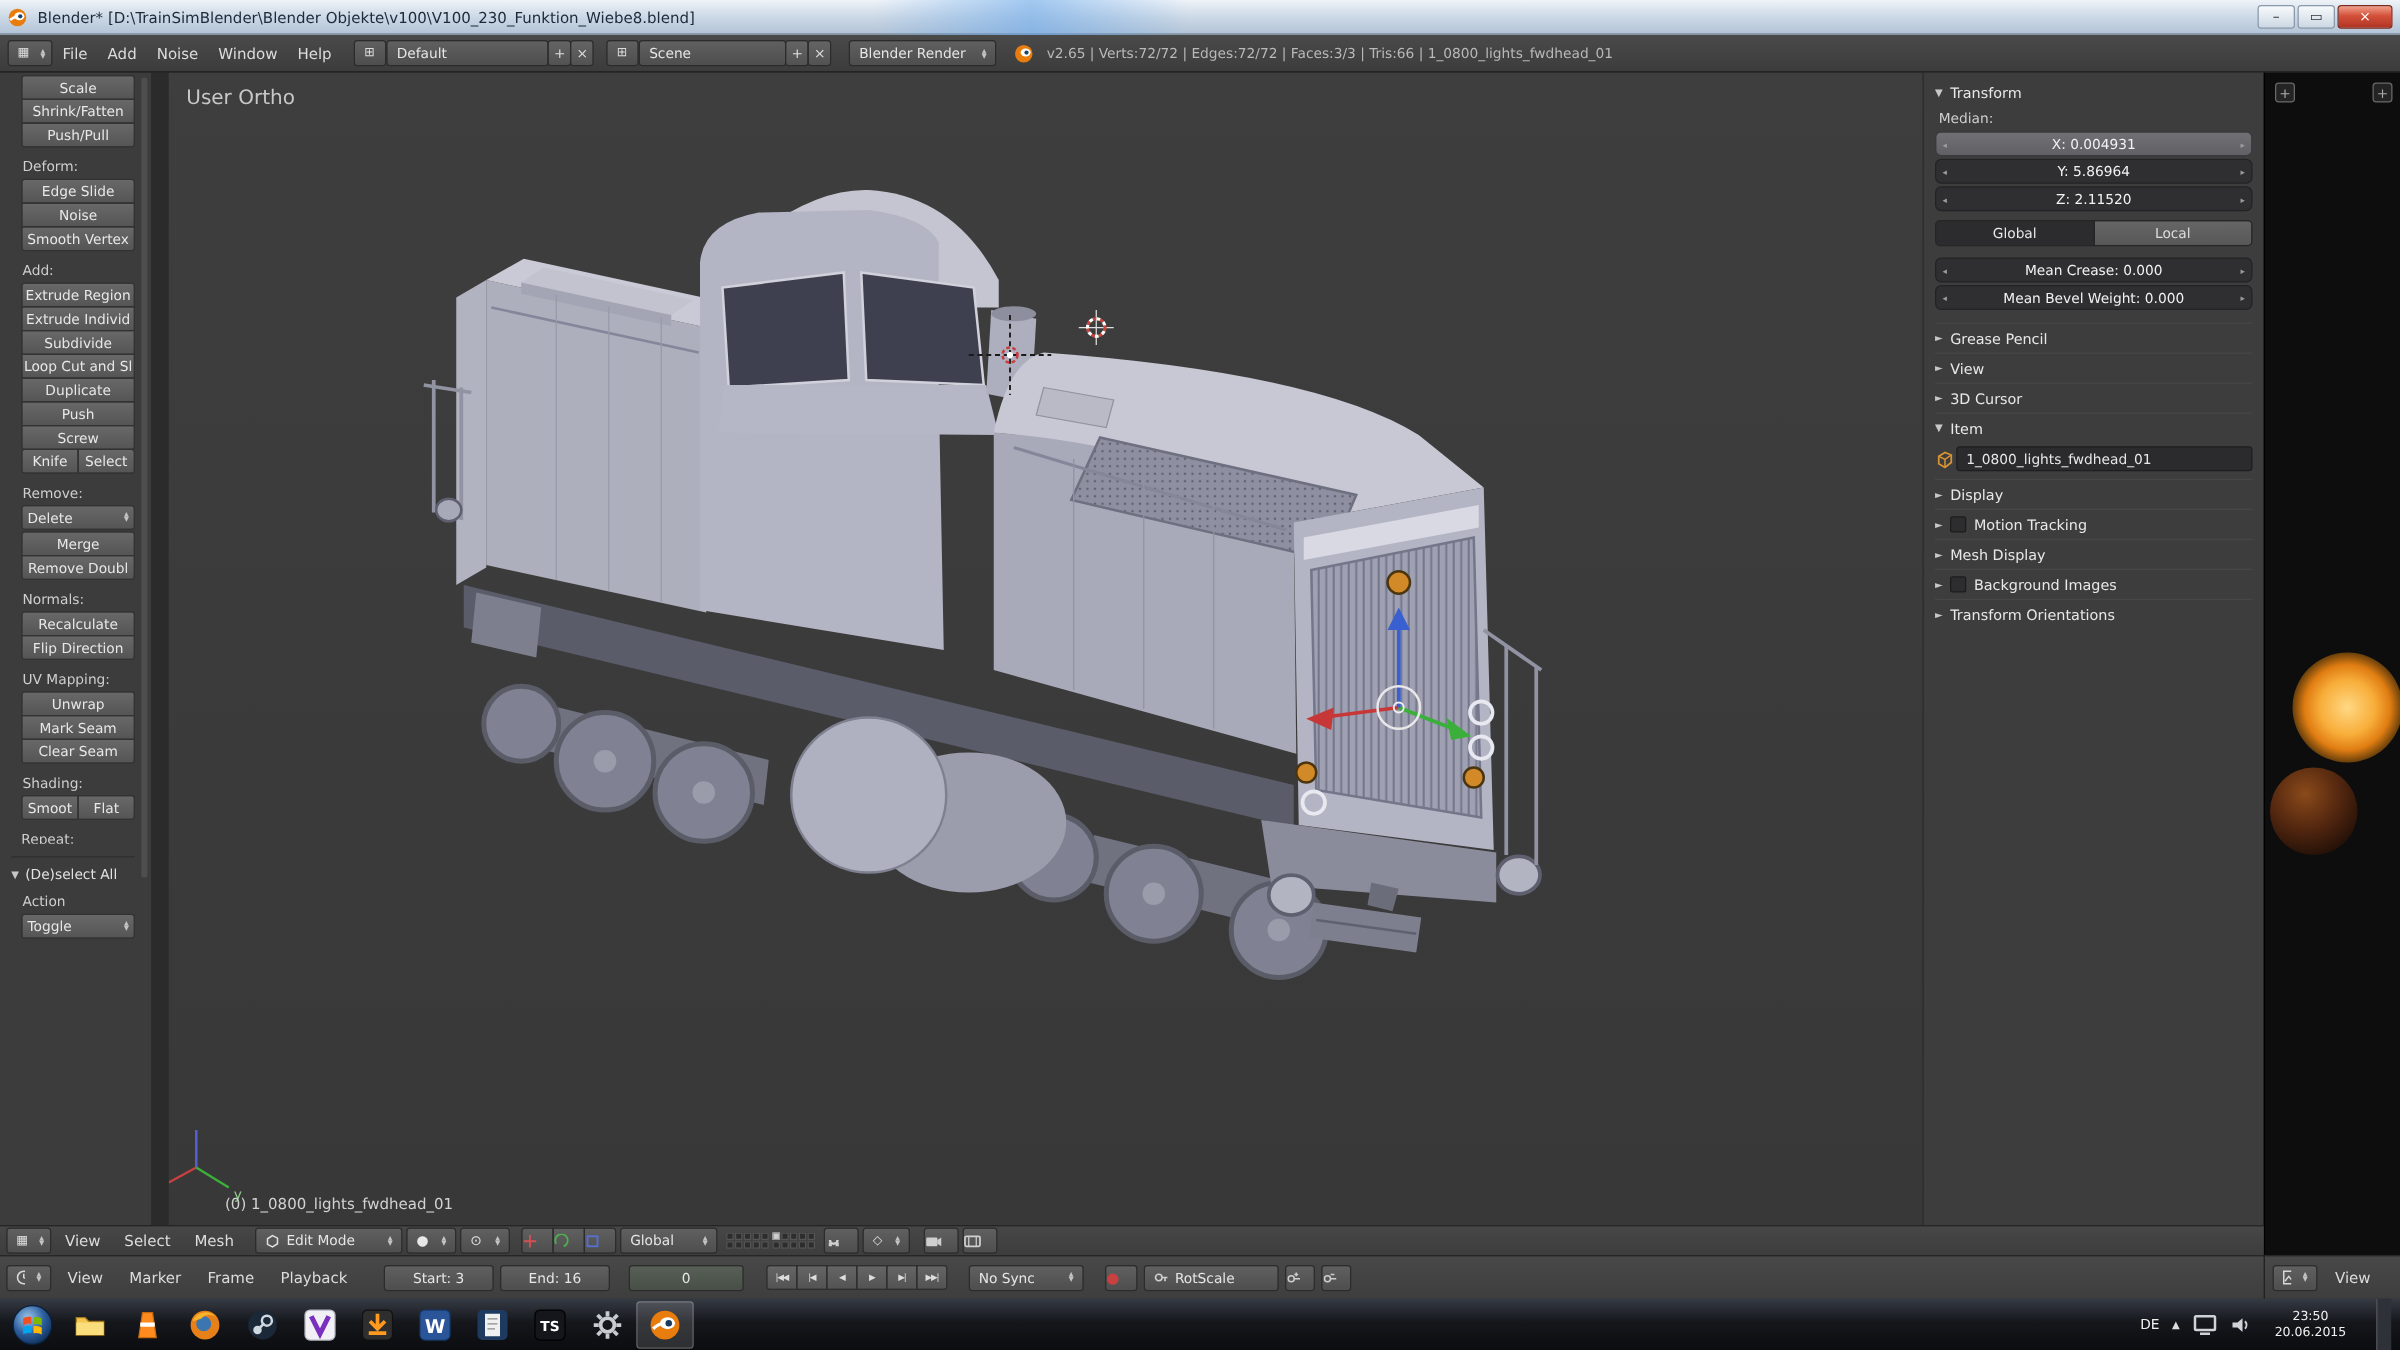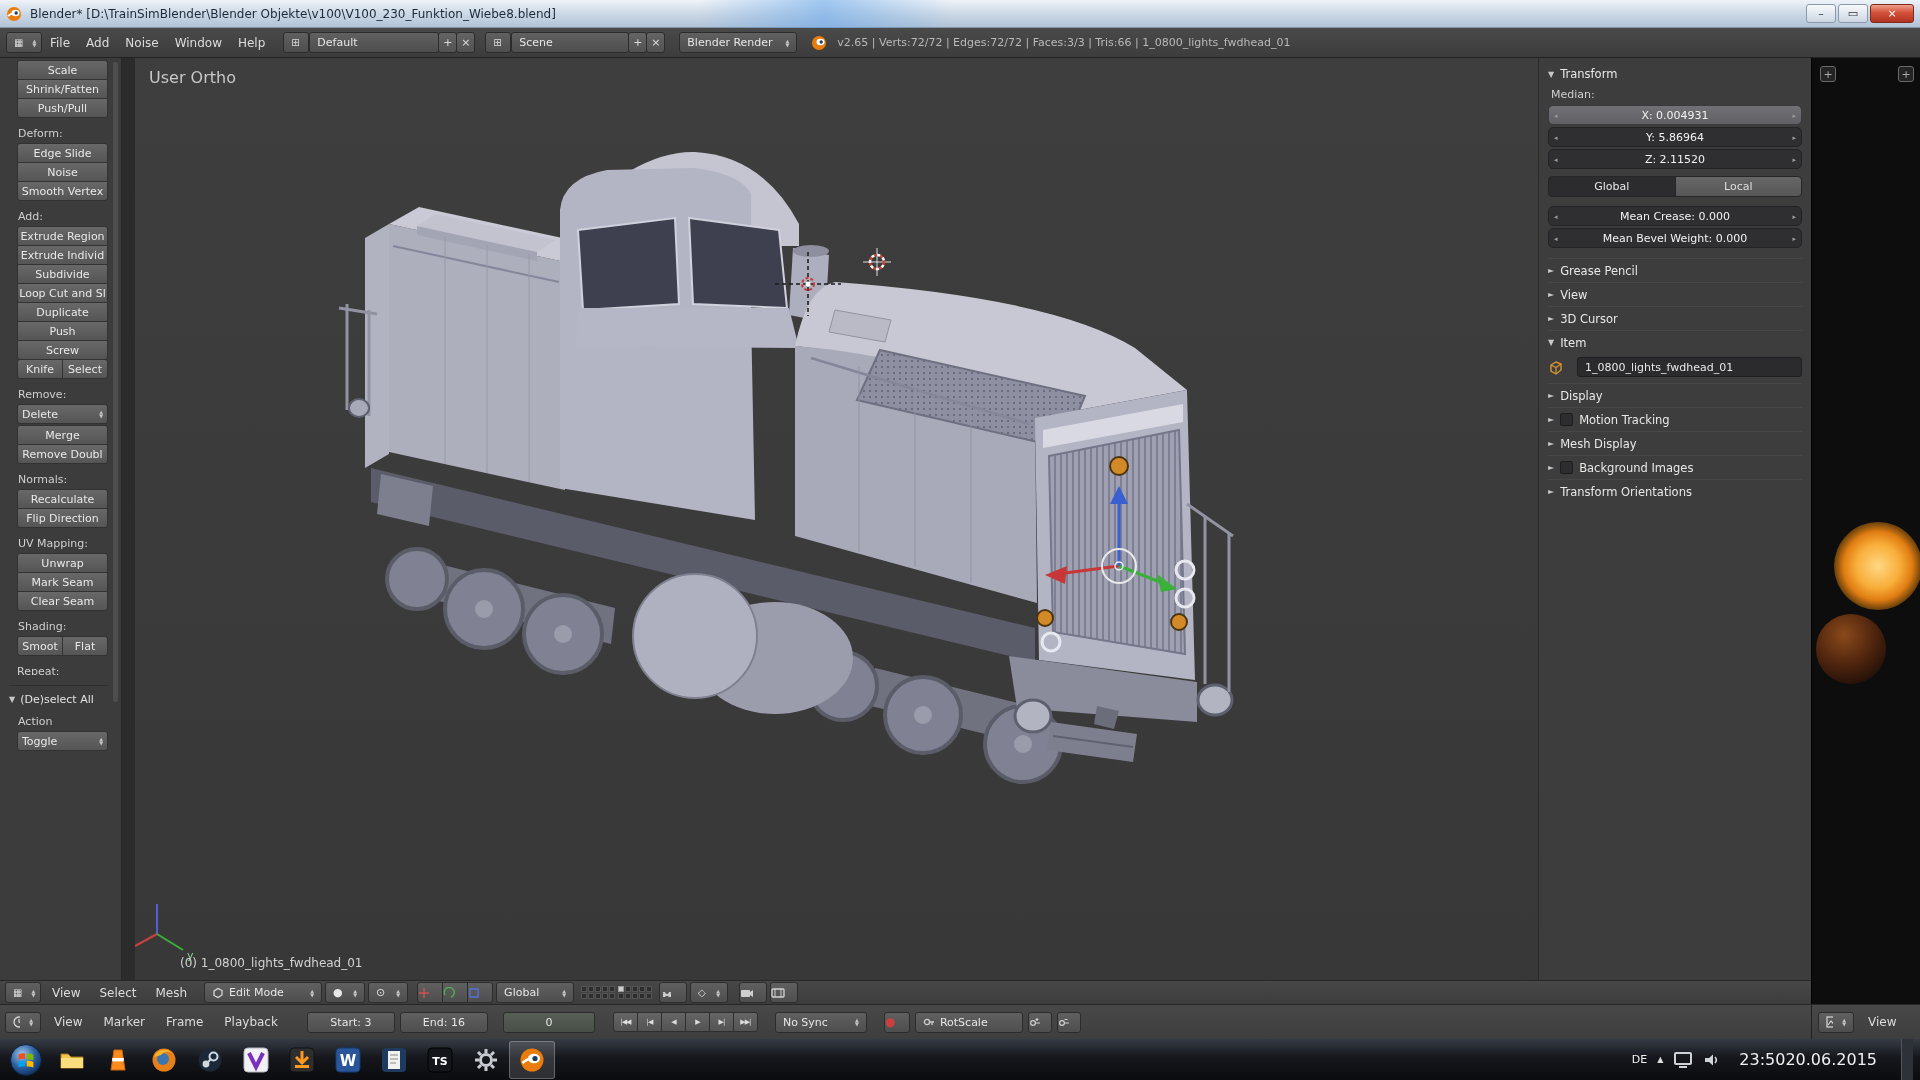--- a/index.html
+++ b/index.html
@@ -80,21 +80,21 @@
     position:relative;margin-bottom:2px;font-size:11px;}
   .slider.light{background:linear-gradient(#717175,#616165);border-color:#3a3a3e;}
   .slider .sarr{position:absolute;font-size:7px;color:#9b9b9b;top:6px;}
   .slider .sarr.l{left:5px;}.slider .sarr.r{right:5px;}
   .seg{display:flex;height:21px;margin:7px 0 9px;}
   .seg > div{flex:1;display:flex;align-items:center;justify-content:center;font-size:11px;
     border:1px solid #262626;}
   .seg .on{background:#2c2c2e;color:#e8e8e8;border-radius:4px 0 0 4px;}
   .seg .off{background:linear-gradient(#666,#575757);color:#ddd;border-radius:0 4px 4px 0;margin-left:-1px;}
   .checkbox{width:13px;height:13px;background:#2d2d2f;border:1px solid #1c1c1e;border-radius:2px;flex:none;}
-  .np-item-row{display:flex;align-items:center;gap:14px;margin:3px 0 6px;}
+  .np-item-row{display:flex;align-items:center;gap:2px;margin:3px 0 6px;}
   .np-field{flex:1;height:20px;background:#2b2b2d;border:1px solid #1e1e20;border-radius:3px;
     color:#e8e8e8;display:flex;align-items:center;padding:0 7px;font-size:11px;}
   .spacer8{height:8px;}
 
   
   .v3dheader{position:absolute;left:0;top:980px;width:1811px;height:24px;
     background:linear-gradient(#474747,#3d3d3d);border-top:1px solid #262626;
     display:flex;align-items:center;gap:3px;padding:0 5px;z-index:20;}
   .timelinebar{position:absolute;left:0;top:1004px;width:1811px;height:35px;
     background:linear-gradient(#484848,#3e3e3e);border-top:1px solid #262626;
@@ -126,21 +126,21 @@
 
   
   .taskbar{position:absolute;left:0;top:1039px;width:1920px;height:41px;
     background:linear-gradient(#363b44,#15171c 45%,#0a0c0f);display:flex;align-items:center;
     padding:0 3px;z-index:60;}
   .task-icon{width:46px;height:38px;display:flex;align-items:center;justify-content:center;border-radius:3px;}
   .task-icon.active{background:rgba(255,255,255,.14);border:1px solid rgba(255,255,255,.25);}
   .tray{margin-left:auto;display:flex;align-items:center;gap:10px;padding-right:4px;color:#eee;}
   .tray-text{font-size:11px;color:#f0f0f0;}
   .tray-caret{font-size:8px;color:#ddd;}
-  .clock{display:flex;flex-direction:row;align-items:center;line-height:13px;font-size:16px;color:#f0f0f0;padding:0 8px;}
+  .clock{display:flex;flex-direction:column;align-items:center;line-height:13px;font-size:10px;color:#f0f0f0;padding:0 8px;}
   .show-desktop{width:12px;height:41px;background:#2e3138;border-left:1px solid #555;margin-left:6px;}
 </style>
 </head>
 <body>
 
 <div id="screen">
 
   <div class="titlebar">
     <svg width="16" height="16">
       <circle cx="8" cy="8" r="7" fill="#e87d0d"></circle>

